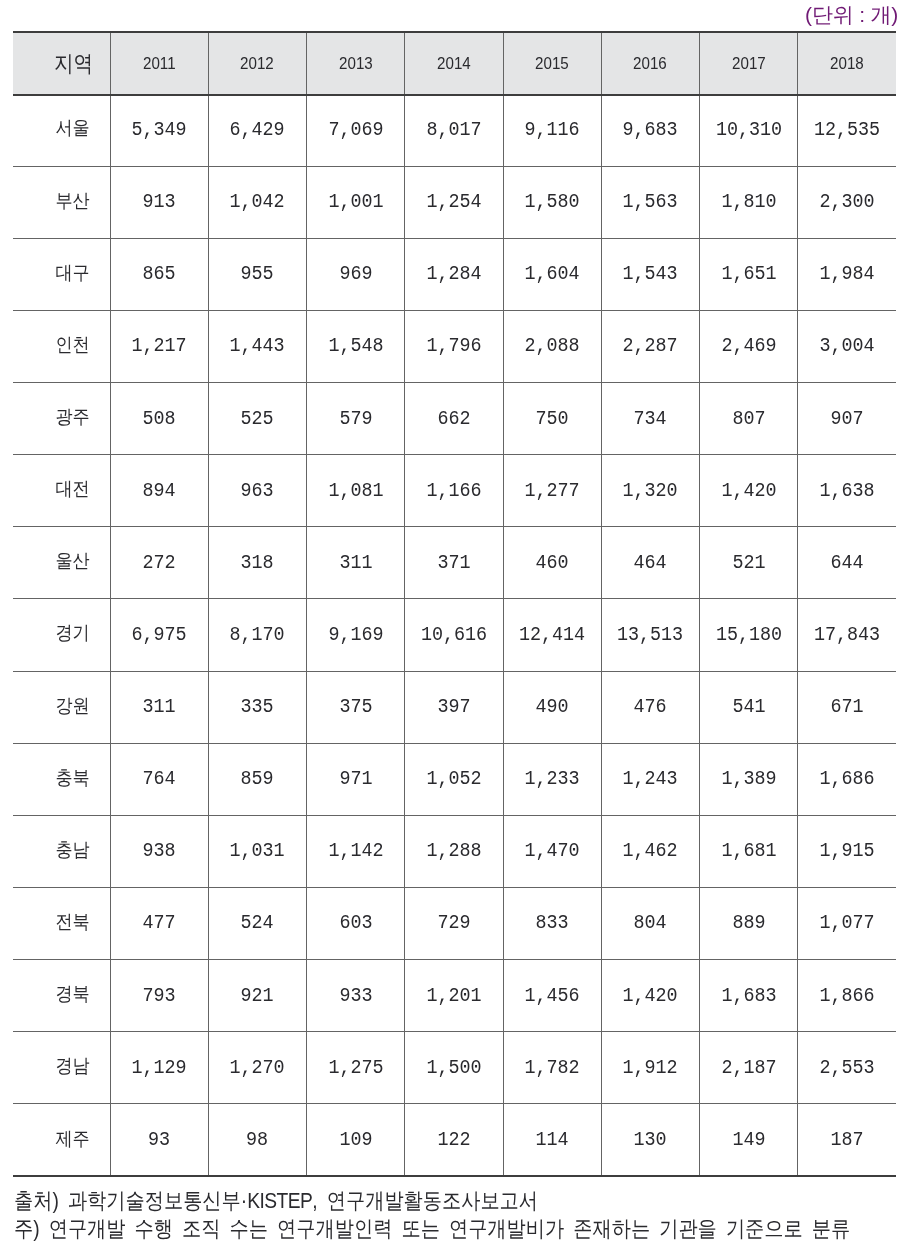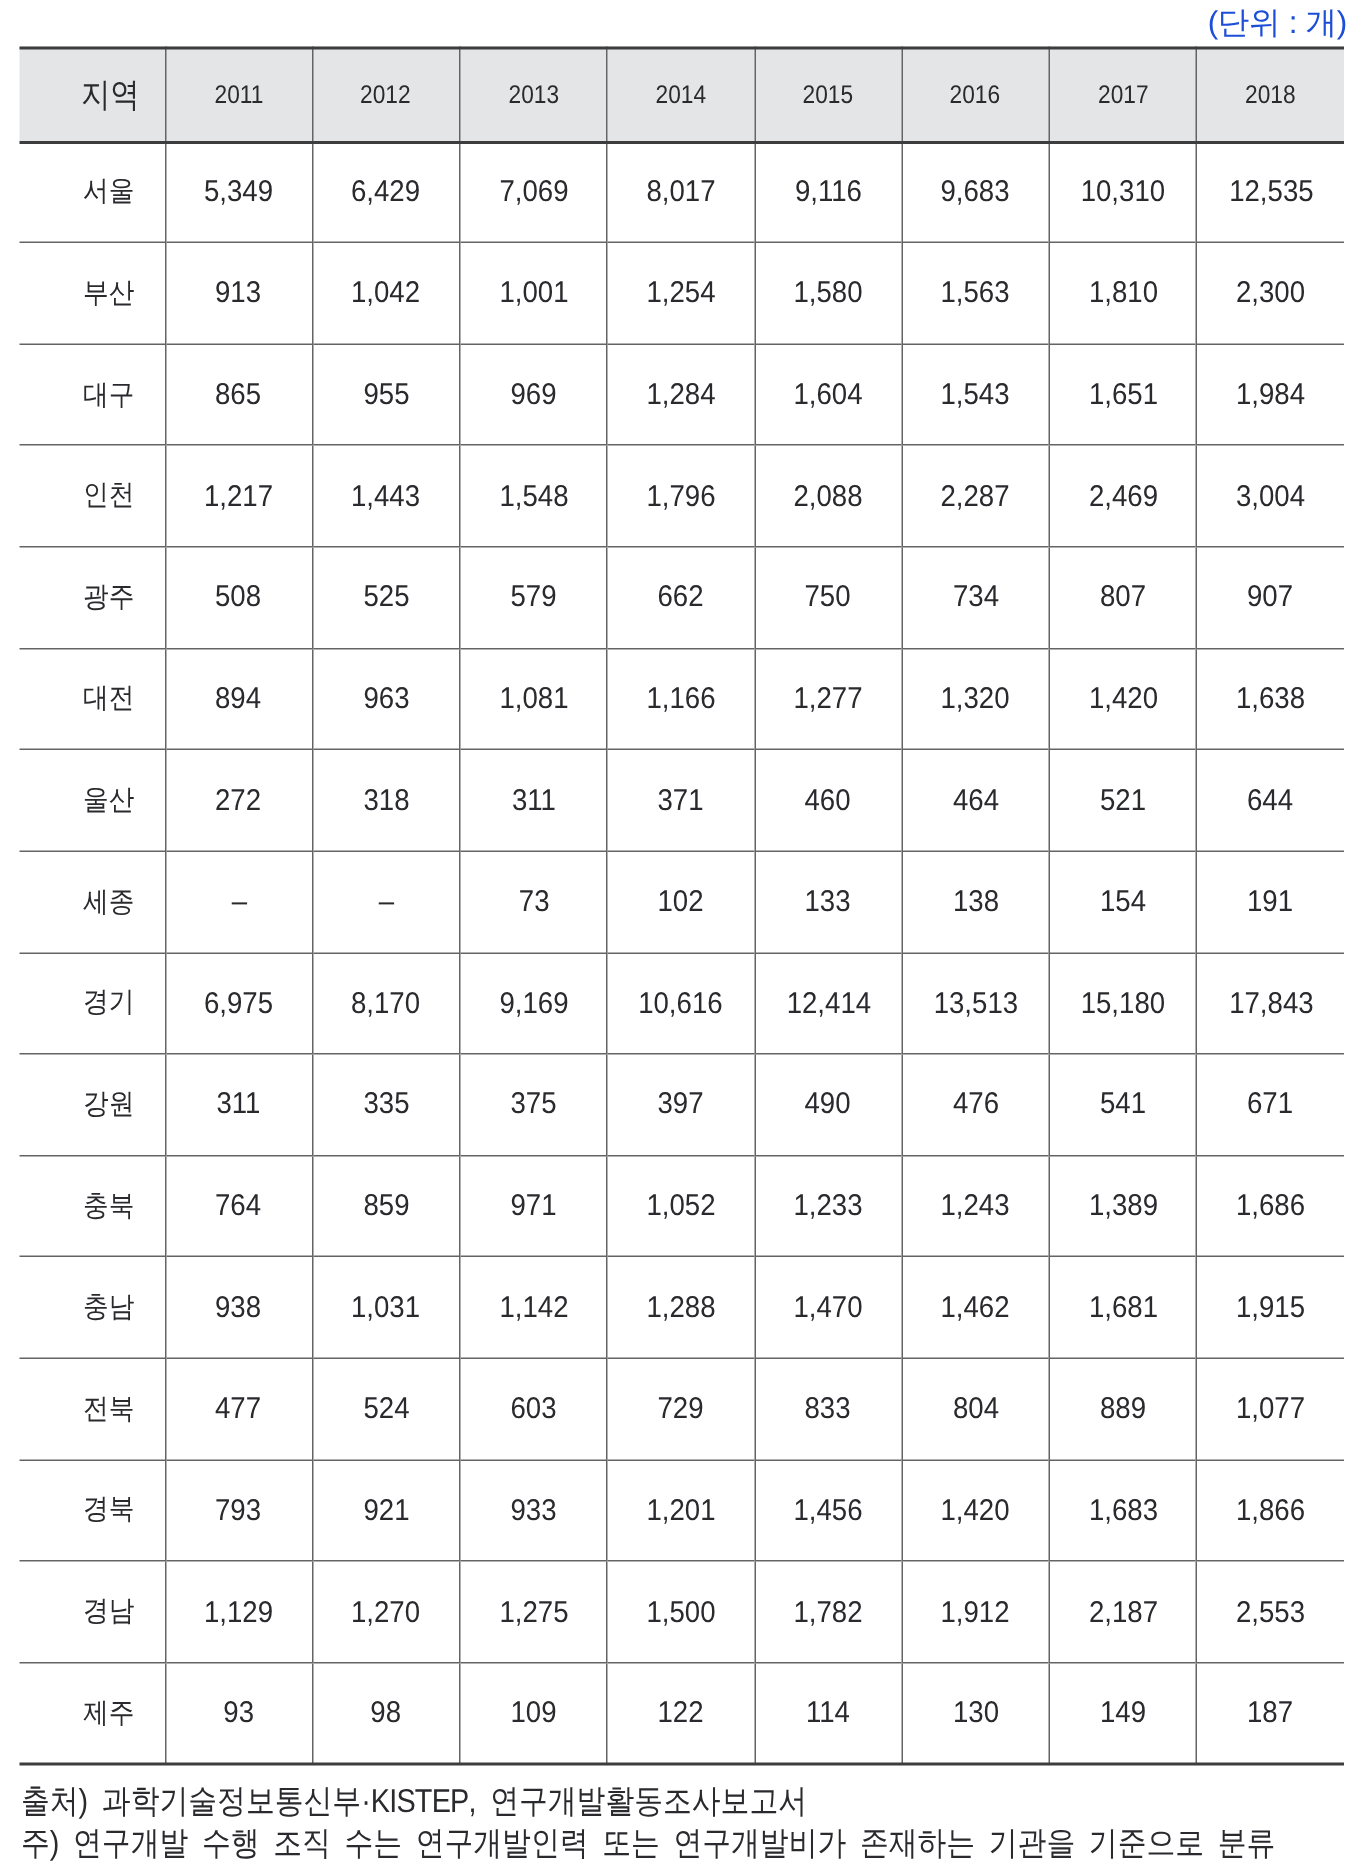--- a/index.html
+++ b/index.html
@@ -2,34 +2,34 @@
 <html><head>
 <meta charset="utf-8">
 <title>table</title>
 <style>
   html,body{margin:0;padding:0;background:#ffffff;}
   body{width:904px;height:1247px;overflow:hidden;
        font-family:"Liberation Sans",sans-serif;color:#2a2a2e;
        }
   #page{position:relative;width:904px;height:1247px;}
   #unit{position:absolute;right:6px;top:1.3px;font-size:21px;letter-spacing:-0.2px;
-        color:#1d4ed8;white-space:nowrap;}
+        color:#701a75;white-space:nowrap;}
   #tablewrap{position:absolute;left:13px;top:31px;width:883px;}
   table{border-collapse:collapse;width:883px;table-layout:fixed;}
   col.c0{width:97px;}
   col.cx{width:98.25px;}
   th,td{padding:0;margin:0;text-align:center;vertical-align:middle;
         border-left:1px solid #646464;border-right:0;}
   thead th{background:#e4e5e6;height:63px;font-weight:normal;
            font-size:17px;line-height:63px;}
   thead th span{display:inline-block;transform:translateY(0.8px) scaleX(0.89);}
   thead th.hdr-region{font-size:22.5px;}
   thead th.hdr-region span{transform:translate(2px,0.5px) scaleX(0.87);}
   tbody{height:1082px;}
-  tbody tr{height:63.647px;}
+  tbody tr{height:63.647px;font-family:Liberation Mono, monospace;}
   tbody td{font-size:20px;border-top:1px solid #646464;line-height:1;}
   tbody td span{display:inline-block;transform:scaleX(0.92);}
   tbody td.region{font-size:19px;}
   tbody td.region span{transform:translateX(1.5px) scaleX(0.9);}
   tbody tr:first-child td{border-top:0;}
   th:first-child,td:first-child{border-left:0;padding-left:20px;}
   #topline{position:absolute;left:13px;top:31px;width:883px;height:2px;background:#3d3d3d;}
   #hdrline{position:absolute;left:13px;top:93.5px;width:883px;height:2px;background:#3d3d3d;}
   #botline{position:absolute;left:13px;top:1175px;width:883px;height:2px;background:#3d3d3d;}
   .note{position:absolute;left:14px;font-size:22px;white-space:nowrap;}
@@ -144,31 +144,20 @@
           <td><span>272</span></td>
           <td><span>318</span></td>
           <td><span>311</span></td>
           <td><span>371</span></td>
           <td><span>460</span></td>
           <td><span>464</span></td>
           <td><span>521</span></td>
           <td><span>644</span></td>
         </tr>
         <tr>
-          <td class="region"><span>세종</span></td>
-          <td><span>–</span></td>
-          <td><span>–</span></td>
-          <td><span>73</span></td>
-          <td><span>102</span></td>
-          <td><span>133</span></td>
-          <td><span>138</span></td>
-          <td><span>154</span></td>
-          <td><span>191</span></td>
-        </tr>
-        <tr>
           <td class="region"><span>경기</span></td>
           <td><span>6,975</span></td>
           <td><span>8,170</span></td>
           <td><span>9,169</span></td>
           <td><span>10,616</span></td>
           <td><span>12,414</span></td>
           <td><span>13,513</span></td>
           <td><span>15,180</span></td>
           <td><span>17,843</span></td>
         </tr>

